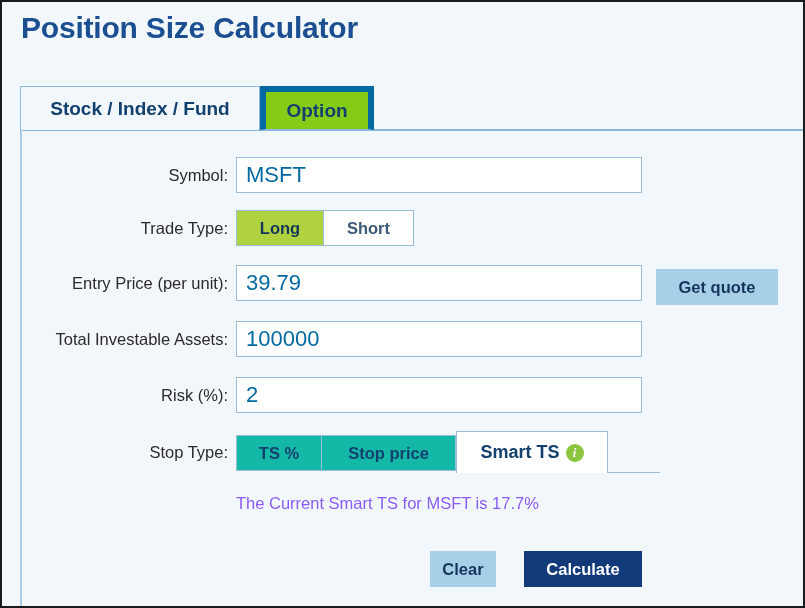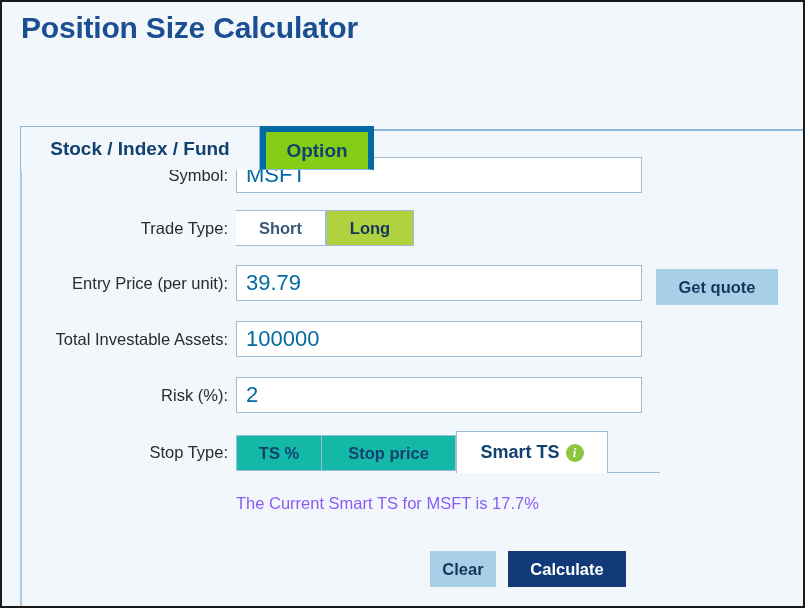--- a/index.html
+++ b/index.html
@@ -54,21 +54,20 @@
     top: 0px;
     height: 44px;
     box-sizing: border-box;
     font-size: 19px;
     font-weight: bold;
     color: #12406f;
     display: flex;
     align-items: center;
     justify-content: center;
     white-space: nowrap;
-    margin-top: 40px;
   }
   .main-tab.active {
     left: 0px;
     width: 240px;
     background: #f2f7fc;
     border: 1px solid #8cb8dd;
     border-bottom: none;
     z-index: 3;
   }
   .main-tab.inactive {
@@ -260,20 +259,21 @@
   }
   #clear-button {
     width: 66px;
     background: #a8cfe8;
     color: #14365c;
   }
   #calculate-button {
     width: 118px;
     background: #123a79;
     color: #ffffff;
+    margin-left: 16px;
   }
 </style>
 </head>
 <body>
 
 <div id="frame">
 
   <div id="page-title">Position Size Calculator</div>
 
   <div id="tabstrip">
@@ -289,25 +289,25 @@
   <div id="panel">
 
     <div class="row" style="top:25px;padding-left:24px;">
       <div class="flabel">Symbol:</div>
       <input class="field" type="text" value="MSFT" style="">
     </div>
 
     <div class="row" style="top:78px;">
       <div class="flabel">Trade Type:</div>
       <div class="toggle-wrap">
+        <div class="toggle-btn sel">
+          <span>Long</span>
+        </div>
         <div class="toggle-btn unsel">
           <span>Short</span>
-        </div>
-        <div class="toggle-btn sel">
-          <span>Long</span>
         </div>
       </div>
     </div>
 
     <div class="row" style="top:133px;">
       <div class="flabel">Entry Price (per unit):</div>
       <input class="field" type="text" value="39.79" style="">
       <button id="get-quote">Get quote</button>
     </div>
 

